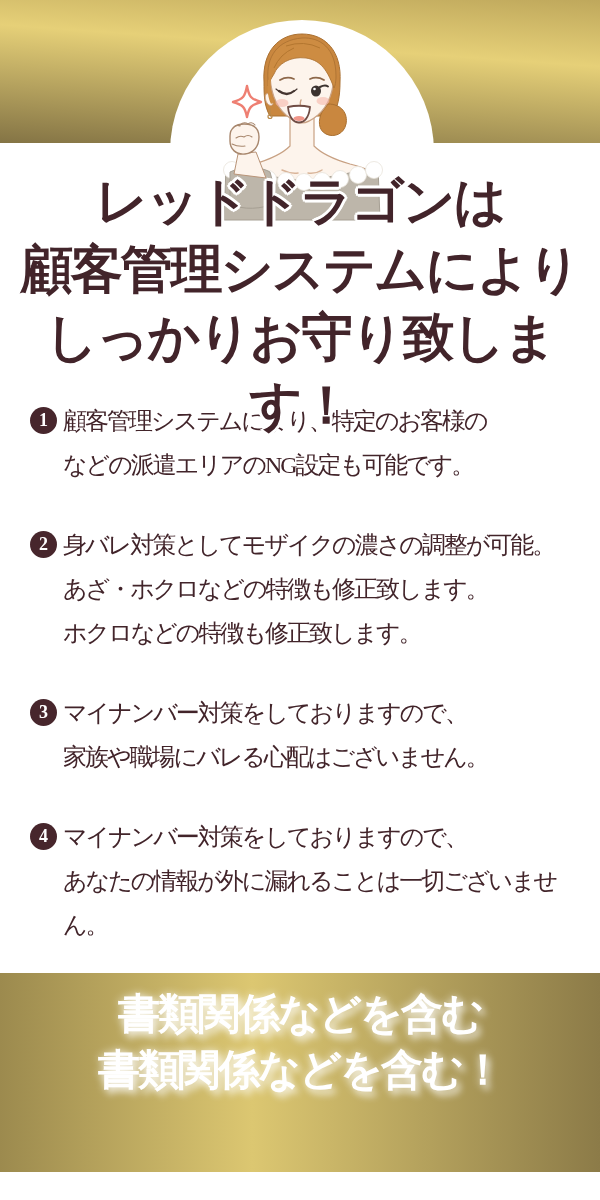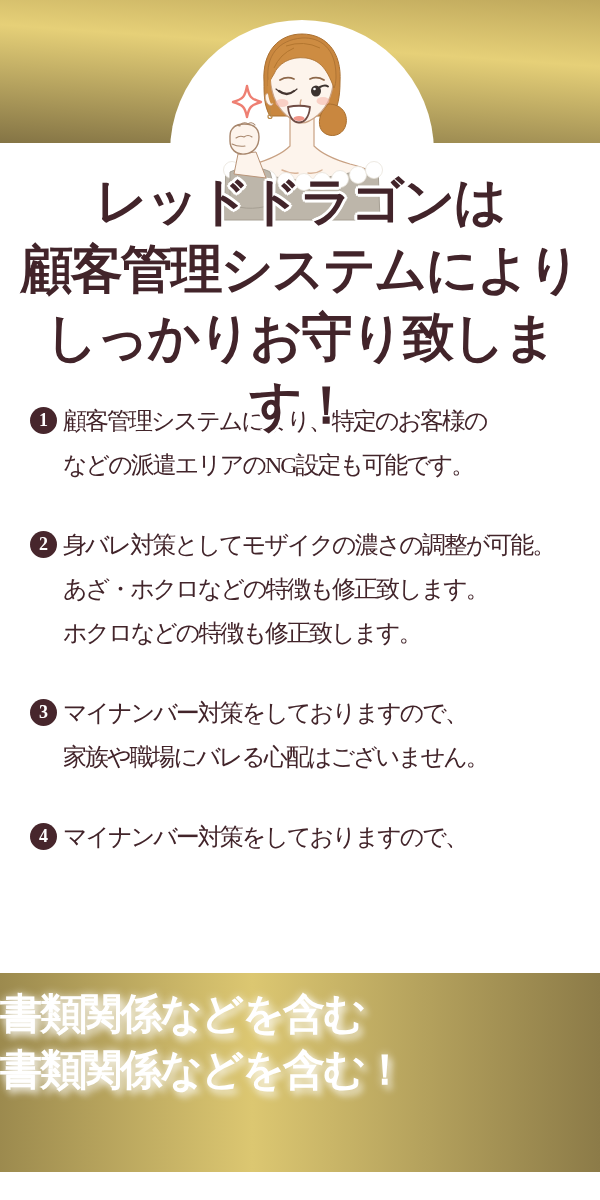--- a/index.html
+++ b/index.html
@@ -66,20 +66,21 @@
   }
   
   .footer-band {
     position: absolute; left: 0; top: 973px;
     width: 600px; height: 199px;
   }
   .footer-message {
     position: absolute; left: 0; top: 0;
     width: 600px;
     padding-top: 13px;
+    text-align: center;
     font-size: 42px;
     line-height: 56px;
     letter-spacing: -2px;
     font-weight: 700;
     color: #ffffff;
     text-shadow: 0 0 9px rgba(255,255,255,0.75), 4px 5px 7px rgba(255,255,255,0.65);
   }
 </style>
 </head>
 <body>
@@ -169,20 +170,21 @@
         <div class="point-line">ホクロなどの特徴も修正致します。</div>
       </div>
       <div class="point" style="color: rgb(66, 36, 42);">
         <span class="point-number" style="background: rgb(71, 38, 44); color: rgb(255, 255, 255);">3</span>
         <div class="point-line">マイナンバー対策をしておりますので、</div>
         <div class="point-line">家族や職場にバレる心配はございません。</div>
       </div>
       <div class="point" style="color: rgb(66, 36, 42);">
         <span class="point-number" style="background: rgb(71, 38, 44); color: rgb(255, 255, 255);">4</span>
         <div class="point-line">マイナンバー対策をしておりますので、</div>
+        <div class="point-line">あなたの情報が外に漏れることは一切ございません。</div>
       </div>
     </div>
 
   <div class="footer-band" style="background: linear-gradient(to right, rgb(156, 138, 78) 0%, rgb(220, 199, 113) 42%, rgb(140, 123, 72) 100%);">
     <div class="footer-message" style="color: rgb(255, 255, 255);">
         <div>書類関係などを含む</div>
         <div>書類関係などを含む！</div>
       </div>
   </div>
 

